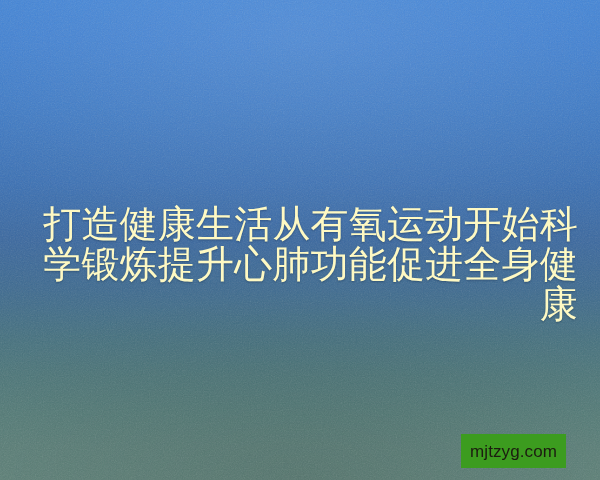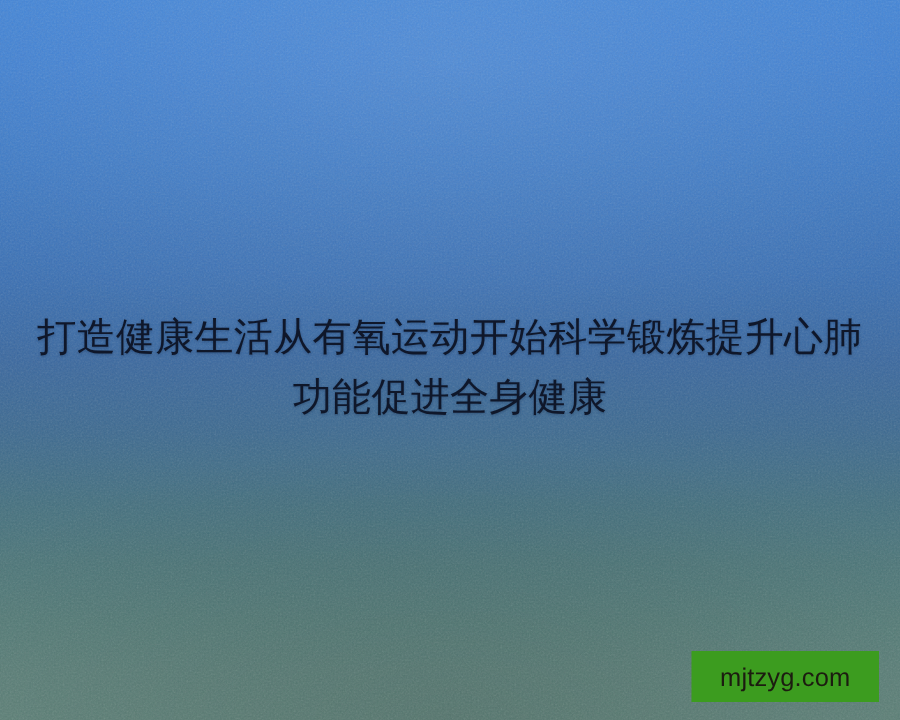--- a/index.html
+++ b/index.html
@@ -57,40 +57,40 @@
     opacity: 0.33;
     pointer-events: none;
   }
 
   
   .headline {
     position: absolute;
     left: 0;
     right: 0;
     top: 204px;
-    text-align: center;
-    color: #0f172a;
+    text-align: right;
+    color: #fef9c3;
     font-family: "Liberation Sans", "DejaVu Sans", sans-serif;
-    font-size: 26px;
+    font-size: 38px;
     line-height: 40px;
     font-weight: 400;
     letter-spacing: 0.2px;
     text-shadow: 0 1px 2px rgba(10,30,60,0.35);
     padding: 0 22px;
     box-sizing: border-box;
     white-space: normal;
     word-break: break-all;
   }
 
   
   .watermark {
     position: absolute;
     left: 461px;
     top: 434px;
-    width: 125px;
+    width: 105px;
     height: 34px;
     background: #3c9c1f;
     display: flex;
     align-items: center;
     justify-content: center;
     box-sizing: border-box;
   }
   .watermark-label {
     color: #1c1c10;
     font-family: "Liberation Sans", "DejaVu Sans", sans-serif;

